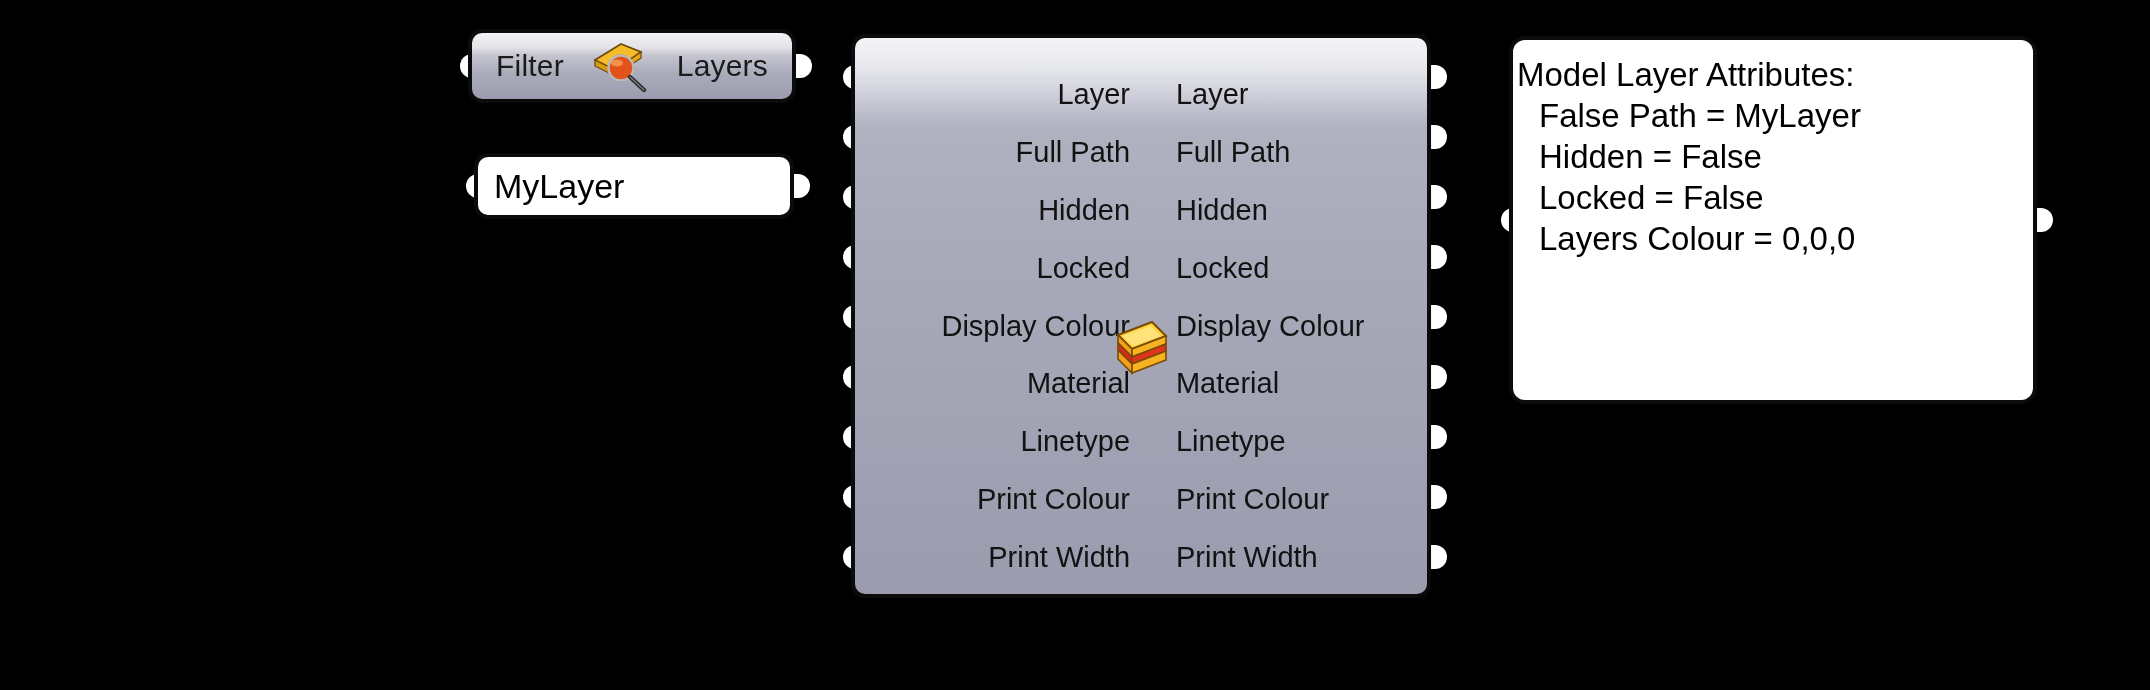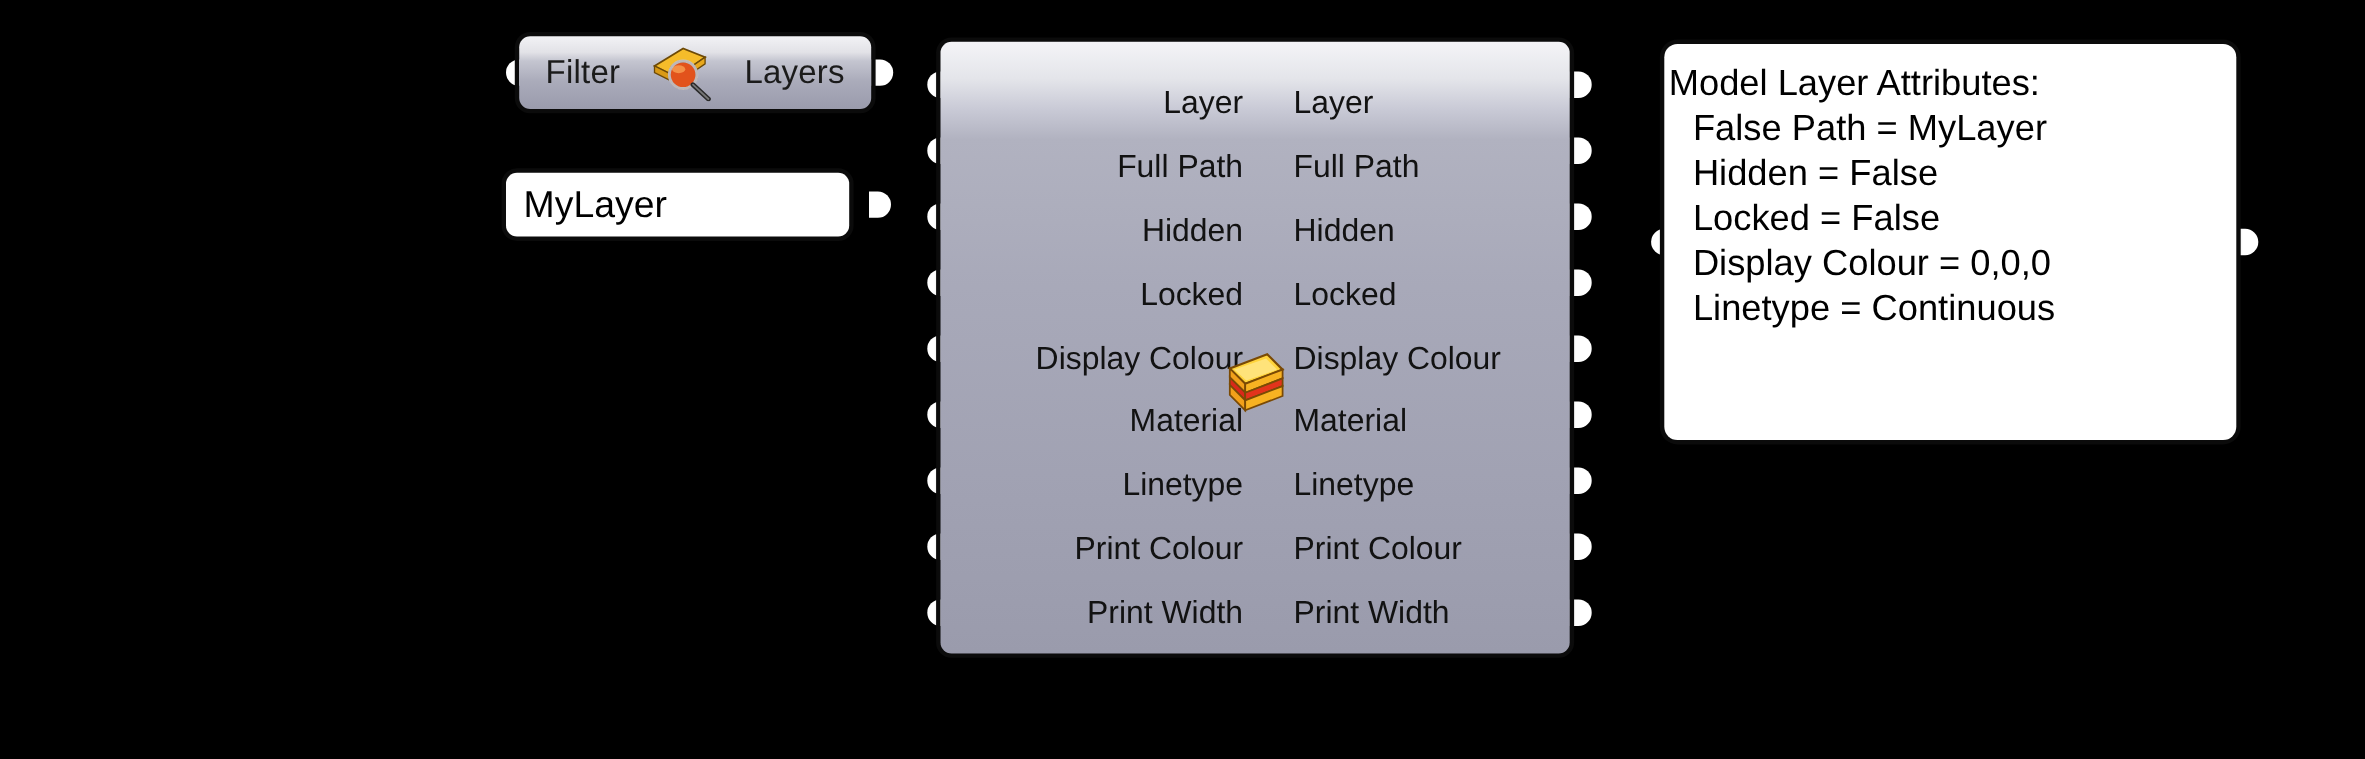--- a/index.html
+++ b/index.html
@@ -76,21 +76,21 @@
     width: 58px;
     height: 52px;
     position: relative;
     flex: 0 0 auto;
     margin: 0 6px;
   }
 
   
   #mylayer-panel {
     position: absolute;
-    left: 460px;
+    left: 478px;
     top: 157px;
     width: 312px;
     height: 58px;
     border-radius: 10px;
     background: #ffffff;
     box-shadow: 0 0 0 4px #0b0b0b, 0 2px 4px rgba(0,0,0,0.8);
     box-sizing: border-box;
     display: flex;
     align-items: center;
     padding-left: 16px;
@@ -332,18 +332,17 @@
 
   <div class="nub left" style="left:1501px; top:208px;"></div>
   <div class="nub right" style="left:2033px; top:208px;"></div>
 
   <div id="result-panel">
     <div id="result-lines">
       <div class="result-line">Model Layer Attributes:</div>
       <div class="result-line indented">False Path = MyLayer</div>
       <div class="result-line indented">Hidden = False</div>
       <div class="result-line indented">Locked = False</div>
-      <div class="result-line indented">Display Colour = 0,0,0</div>
-      <div class="result-line indented">Linetype = Continuous</div>
+      <div class="result-line indented">Layers Colour = 0,0,0</div>
     </div>
   </div>
 
 </div>
 
 </body></html>

